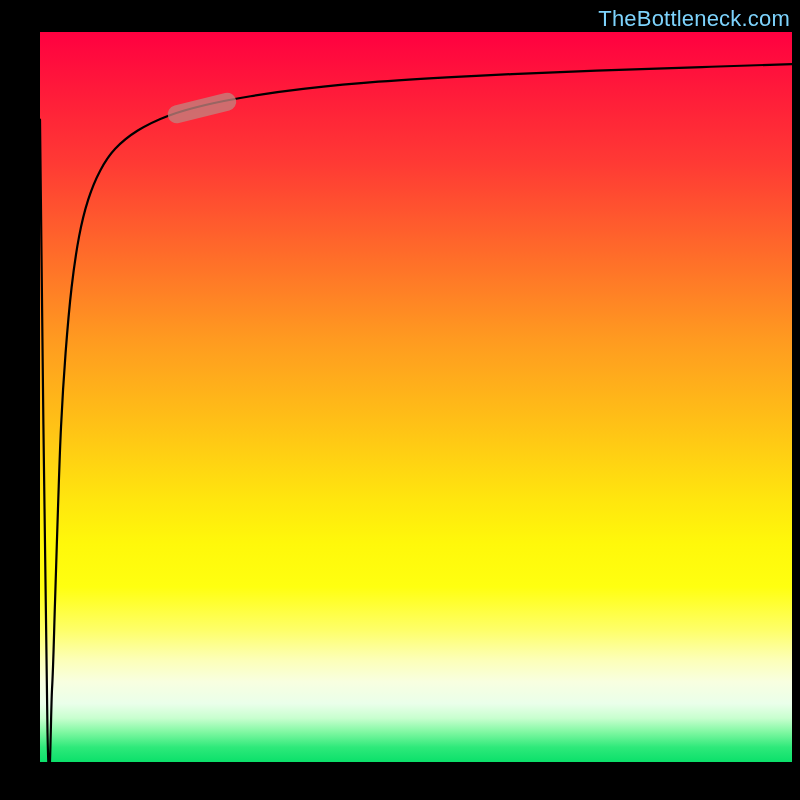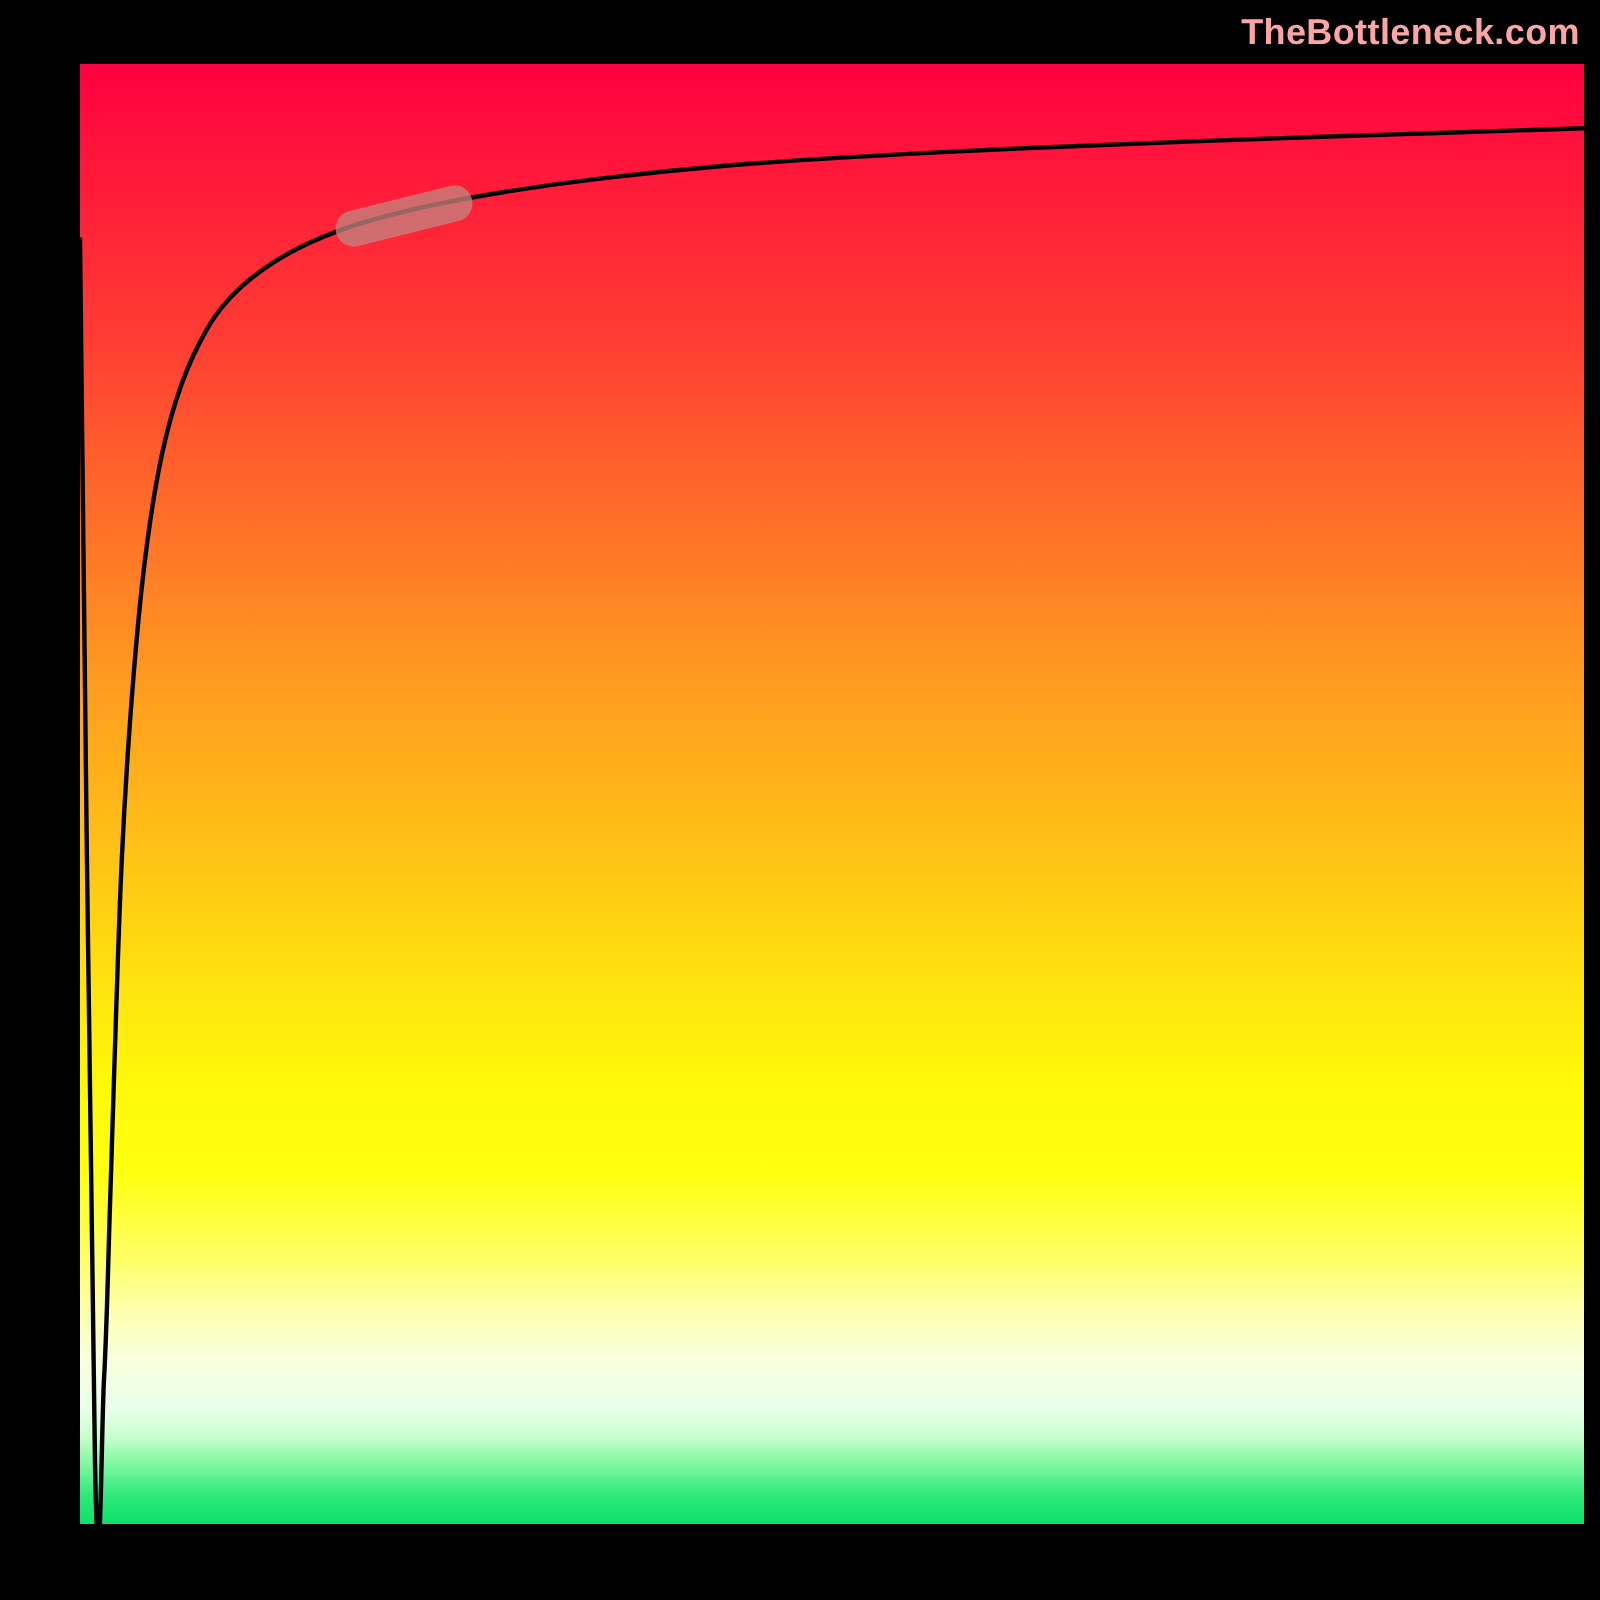--- a/index.html
+++ b/index.html
@@ -14,23 +14,23 @@
   .stage {
     position: relative;
     width: 800px;
     height: 800px;
     background: #000;
   }
   .watermark {
     position: absolute;
     top: 6px;
     right: 10px;
-    color: #fca5a5;
-    font-size: 18px;
-    font-weight: 700;
+    color: #7dd3fc;
+    font-size: 22px;
+    font-weight: 400;
     letter-spacing: 0.2px;
     user-select: none;
   }
   .plot {
     position: absolute;
     left: 40px;
     top: 32px;
     width: 752px;
     height: 730px;
   }

